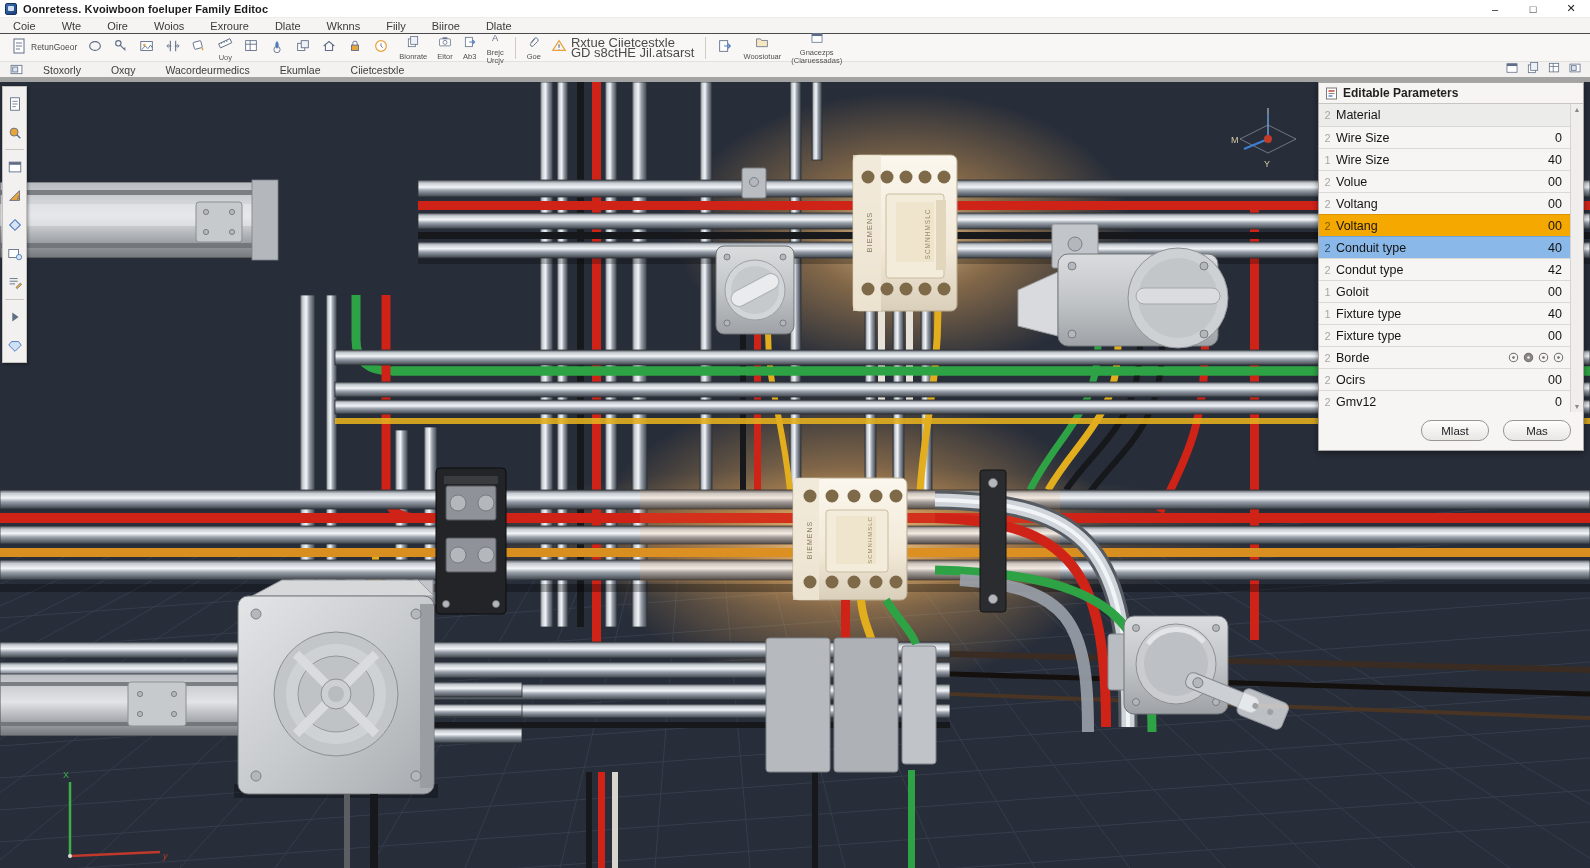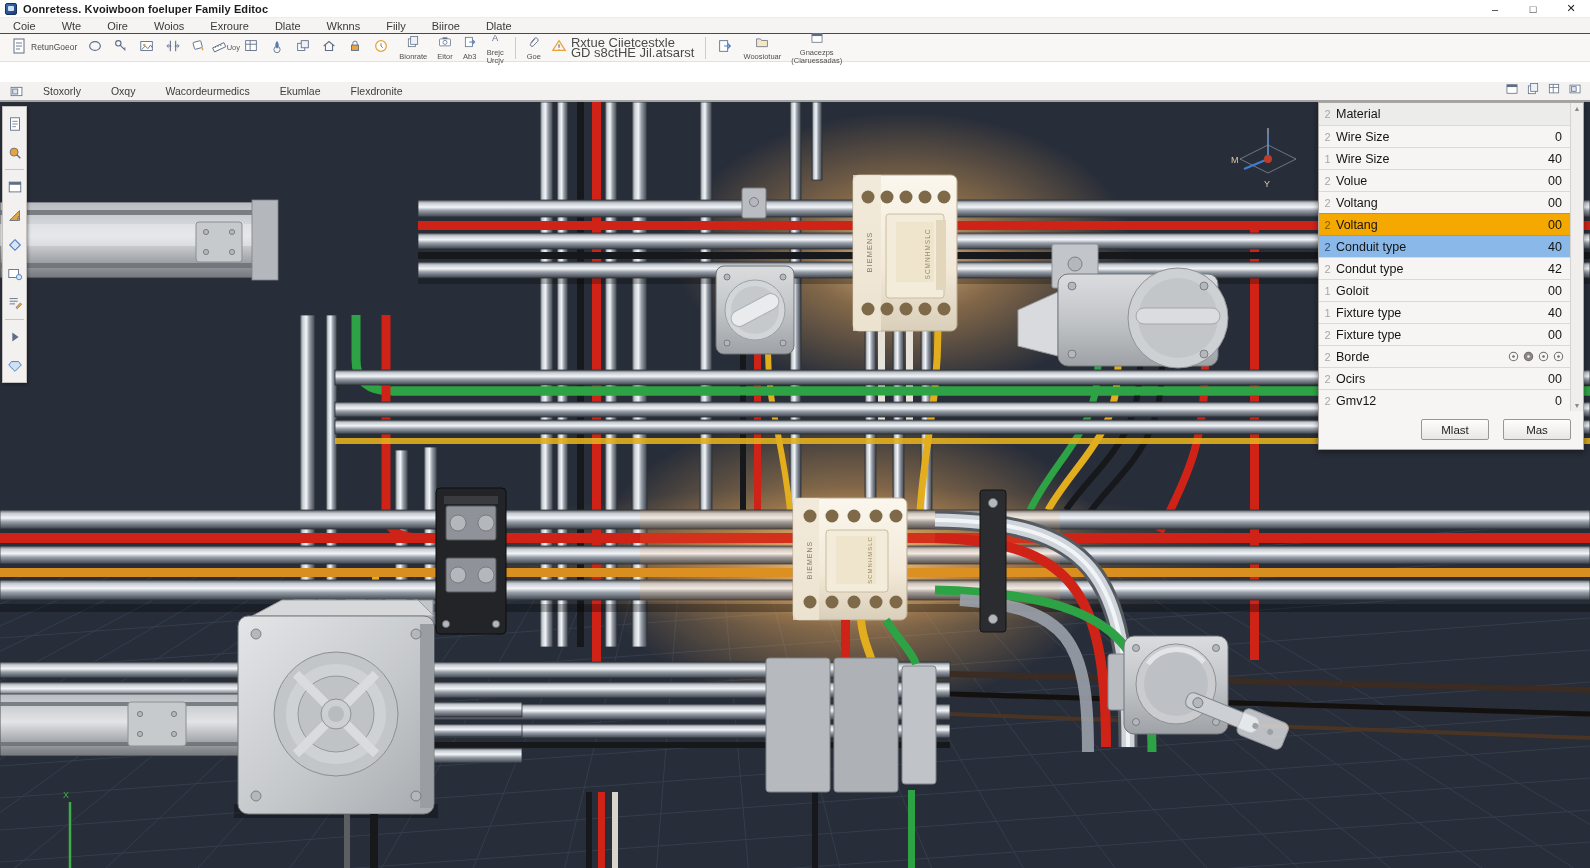--- a/index.html
+++ b/index.html
@@ -24,30 +24,30 @@
   #menubar{height:16px; background:#f5f4f3; display:flex; align-items:center; 
     border-bottom:1px solid #4a4a4a;}
   .menu-item{font-size:11px; color:#3a3a3a; padding:0 13px; height:100%; display:flex; align-items:center;}
   
   #toolbar1{height:28px; background:#f8f7f6; display:flex; align-items:center; padding-left:6px; gap:2px;
     border-bottom:1px solid #e3e1de;}
   .tb-sep{width:1px; height:22px; background:#cfccc7; margin:0 5px;}
   .tb-big{display:flex; align-items:center; gap:3px; padding:1px 4px; border-radius:2px;}
   .tb-big .lines{display:flex; flex-direction:row; line-height:9px;}
   .tb-big .lines span{font-size:8.5px; color:#4a4a4a;}
-  .tb-icon{width:24px; height:24px; display:flex; flex-direction:row; align-items:center; justify-content:center; border-radius:2px;}
+  .tb-icon{width:24px; height:24px; display:flex; flex-direction:column; align-items:center; justify-content:center; border-radius:2px;}
   .tb-icon .lbl{font-size:7.5px; color:#5a5a5a; line-height:7px;}
   .tb-labeled{display:flex; flex-direction:column; align-items:center; justify-content:center; padding:0 4px; height:26px;}
   .tb-labeled .lbl{font-size:7.5px; color:#4f4f4f; line-height:8px; white-space:nowrap;}
   .tb-text2{display:flex; align-items:center; gap:4px; padding:0 4px;}
   .tb-text2 .lines{display:flex; flex-direction:column; line-height:10px;}
   .tb-text2 .lines span{font-size:13px; color:#4a4a4a; white-space:nowrap;}
   
   #toolbar2{height:20px; background:#f3f2f0; display:flex; align-items:center; padding-left:4px;
-    border-bottom:2px solid #a3a3a3;margin-top:20px;}
+    border-bottom:5px solid #a3a3a3;}
   .tb2-tab{font-size:10.5px; color:#3d3d3d; padding:0 15px; height:100%; display:flex; align-items:center;}
   #tb2-right{margin-left:auto; display:flex; gap:7px; padding-right:8px;}
   
   #viewport{position:relative; width:1590px; height:786px; background:#272d39; overflow:hidden;}
   #scene{position:absolute; inset:0;}
   
   #palette{position:absolute; left:2px; top:4px; width:25px; background:#f2f1ef;
     border:1px solid #c4c1bc; box-shadow:1px 1px 3px rgba(0,0,0,.4); display:flex; flex-direction:column; align-items:center; padding:2px 0;}
   .pal-item{width:21px; height:29px; display:flex; align-items:center; justify-content:center; border-radius:2px;}
   .pal-sep{width:19px; height:1px; background:#c9c6c1; margin:2px 0;}
@@ -66,21 +66,21 @@
   .prow.hl-orange{background:var(--hl-orange); border-top-color:#d79400;}
   .prow.hl-orange .pn{color:#7a5c00;}
   .prow.hl-blue{background:var(--hl-blue); border-top-color:#6fa3d8;}
   .prow.hl-blue .pn{color:#2c4a6e;}
   .prow .picons{display:flex; gap:4px; padding-right:6px; align-items:center;}
   #param-scroll{position:absolute; top:0; right:0; width:13px; height:100%;
     background:#efeeec; border-left:1px solid #d5d3d0; display:flex; flex-direction:column; justify-content:space-between; align-items:center;}
   .scr-arrow{font-size:7px; color:#8a8784; width:100%; text-align:center; padding:2px 0;}
   #param-buttons{display:flex; justify-content:flex-end; gap:14px; padding:8px 12px 9px 12px;}
   .pbtn{width:68px; height:21px; background:linear-gradient(#fdfdfc,#e9e7e4); border:1px solid #9a9archive causes? ;}
-  .pbtn{border:1px solid #9a9793; border-radius:2px; font-size:11.5px; color:#222;
+  .pbtn{border:1px solid #9a9793; border-radius:10px; font-size:11.5px; color:#222;
     display:flex; align-items:center; justify-content:center;}
   svg text{font-family:"Liberation Sans",sans-serif;}
 </style>
 </head>
 <body>
 
 <div id="titlebar">
   <div id="app-icon"></div>
   <div id="title-text">Oonretess. Kvoiwboon foeluper Family Editoc</div>
   <div id="win-controls">
@@ -260,21 +260,21 @@
     <div class="tb-icon">
       <svg width="15" height="15" viewBox="0 0 18 18">
         <rect x="2.5" y="4" width="13" height="10" fill="#fff" stroke="#5f6e86"></rect>
         <rect x="4.5" y="6" width="6" height="6" fill="#dbe4f2" stroke="#5f6e86"></rect>
       </svg>
     </div>
     <div class="tb2-tab">Stoxorly</div>
     <div class="tb2-tab">Oxqy</div>
     <div class="tb2-tab">Wacordeurmedics</div>
     <div class="tb2-tab">Ekumlae</div>
-    <div class="tb2-tab">Flexdronite</div>
+    <div class="tb2-tab">Ciietcestxle</div>
     <div id="tb2-right">
       <span><svg width="14" height="14" viewBox="0 0 18 18">
           <rect x="2.5" y="3.5" width="13" height="11" fill="#fff" stroke="#5f6e86"></rect>
           <rect x="2.5" y="3.5" width="13" height="3" fill="#5f6e86"></rect>
         </svg></span>
       <span><svg width="14" height="14" viewBox="0 0 18 18">
           <rect x="3" y="5" width="9" height="10" fill="#fff" stroke="#5f6e86"></rect>
           <rect x="6" y="2" width="9" height="10" fill="#eef2f8" stroke="#5f6e86"></rect>
         </svg></span>
       <span><svg width="14" height="14" viewBox="0 0 18 18">
@@ -718,20 +718,29 @@
         </svg>
       </div>
       <div class="pal-item">
         <svg width="16" height="16" viewBox="0 0 18 18">
           <path d="M5 4 h8 l3 4 -7 7 -7 -7 Z" fill="#cfe0f5" stroke="#4f7ec2" stroke-width="1.1"></path>
         </svg>
       </div>
     </div>
 
   <div id="param-panel">
+    <div id="param-header">
+      <svg width="13" height="13" viewBox="0 0 13 13">
+        <rect x="1.5" y="1" width="10" height="11" fill="#fff" stroke="#7a7a7a"></rect>
+        <line x1="3.5" y1="4" x2="9.5" y2="4" stroke="#c0392b" stroke-width="1.4"></line>
+        <line x1="3.5" y1="6.5" x2="9.5" y2="6.5" stroke="#888" stroke-width="1"></line>
+        <line x1="3.5" y1="9" x2="7.5" y2="9" stroke="#4f7ec2" stroke-width="1.4"></line>
+      </svg>
+      <span>Editable Parameters</span>
+    </div>
     <div id="param-list">
       <div id="param-rows">
           <div class="prow">
             <span class="pn">2</span>
             <span class="pl">Material</span>
             <span class="pv"></span>
           </div>
           <div class="prow">
             <span class="pn">2</span>
             <span class="pl">Wire Size</span>

